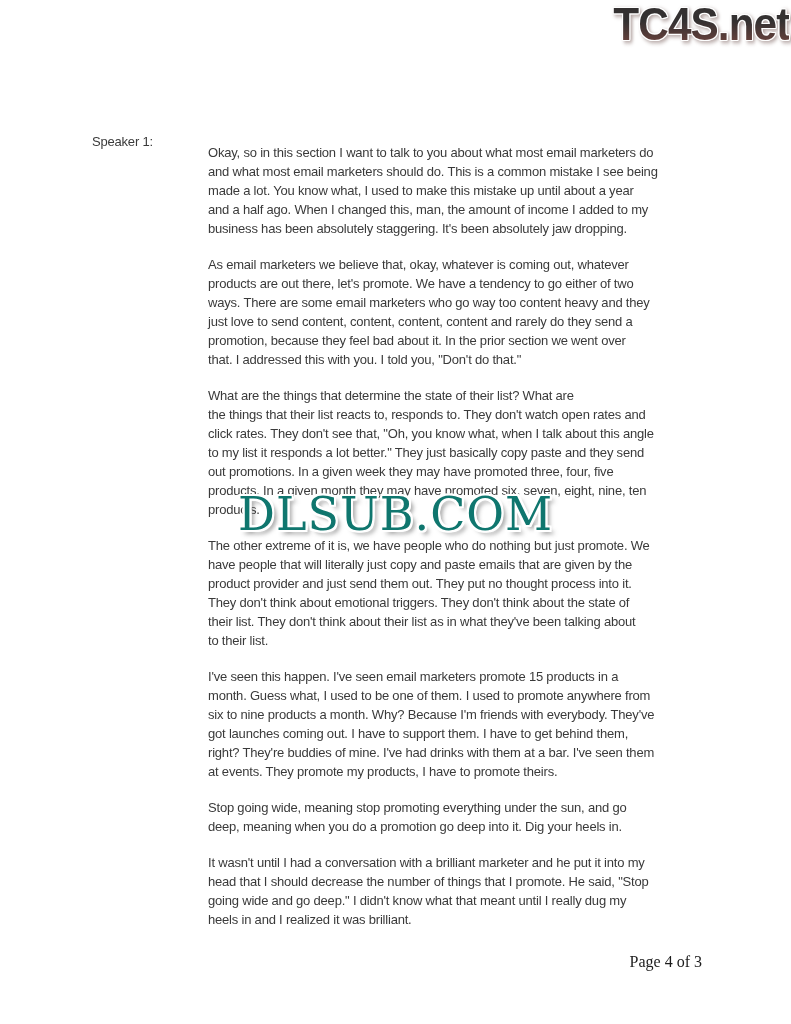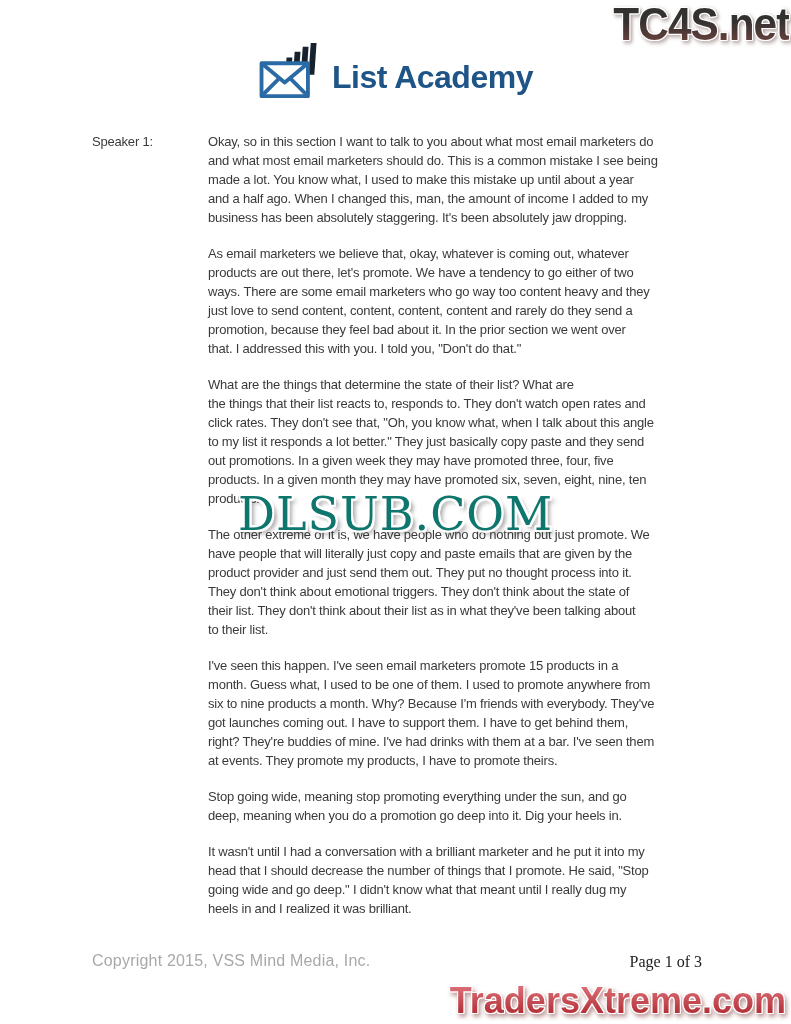--- a/index.html
+++ b/index.html
@@ -45,21 +45,21 @@
   }
 
   
   .transcript {
     position: absolute; left: 92px; top: 132px;
     display: flex; align-items: flex-start;
     color: #3a3a3a;
     font-size: 13px; line-height: 19px; letter-spacing: -0.2px; gap: 21px;
   }
   .speaker-col { width: 95px; flex: 0 0 95px; }
-  .text-col { width: 575px; }
+  .text-col { width: 575px; margin-top: 11px; }
   .text-col p {
     margin: 0 0 17px 0;
     white-space: pre-line;
   }
 
   
   .dlsub {
     position: absolute; left: 238px; top: 487px;
     font-family: "DejaVu Serif", serif;
     font-weight: normal; font-size: 46px; letter-spacing: 1px;
@@ -98,38 +98,20 @@
     }
   }
 </style>
 </head>
 <body>
 
 <div class="page">
 
   <div class="tc4s">TC4S.net</div>
 
-  <div class="logo">
-    <span>
-      <svg class="logo-icon" width="62" height="58" viewBox="0 0 64 60" xmlns="http://www.w3.org/2000/svg">
-        <g fill="#16222e" transform="skewX(-4)">
-          <rect x="30" y="16" width="6" height="18"></rect>
-          <rect x="38" y="10" width="6" height="24"></rect>
-          <rect x="46" y="5" width="6" height="29"></rect>
-          <rect x="54" y="1" width="6" height="33"></rect>
-        </g>
-        <g stroke="#2a6ba5" stroke-width="4" fill="#ffffff" stroke-linejoin="round">
-          <rect x="3" y="22" width="48" height="34"></rect>
-          <path d="M3 22 L27 42 L51 22" fill="none"></path>
-          <path d="M3 56 L21 38 M51 56 L33 38" fill="none"></path>
-        </g>
-      </svg>
-    </span>
-    <span class="logo-text">List Academy</span>
-  </div>
 
   <div class="transcript">
     <div class="speaker-col">Speaker 1:</div>
     <div class="text-col">
       <p>Okay, so in this section I want to talk to you about what most email marketers do
 and what most email marketers should do. This is a common mistake I see being
 made a lot. You know what, I used to make this mistake up until about a year
 and a half ago. When I changed this, man, the amount of income I added to my
 business has been absolutely staggering. It's been absolutely jaw dropping.</p>
       <p>As email marketers we believe that, okay, whatever is coming out, whatever
@@ -161,18 +143,16 @@
 deep, meaning when you do a promotion go deep into it. Dig your heels in.</p>
       <p>It wasn't until I had a conversation with a brilliant marketer and he put it into my
 head that I should decrease the number of things that I promote. He said, "Stop
 going wide and go deep." I didn't know what that meant until I really dug my
 heels in and I realized it was brilliant.</p>
     </div>
   </div>
 
   <div class="dlsub">DLSUB.COM</div>
 
-  <div class="copyright">Copyright 2015, VSS Mind Media, Inc.</div>
-  <div class="page-number">Page 1 of 3</div>
+  <div class="page-number">Page 4 of 3</div>
 
-  <div class="traders">TradersXtreme.com</div>
 
 </div>
 
 </body></html>

